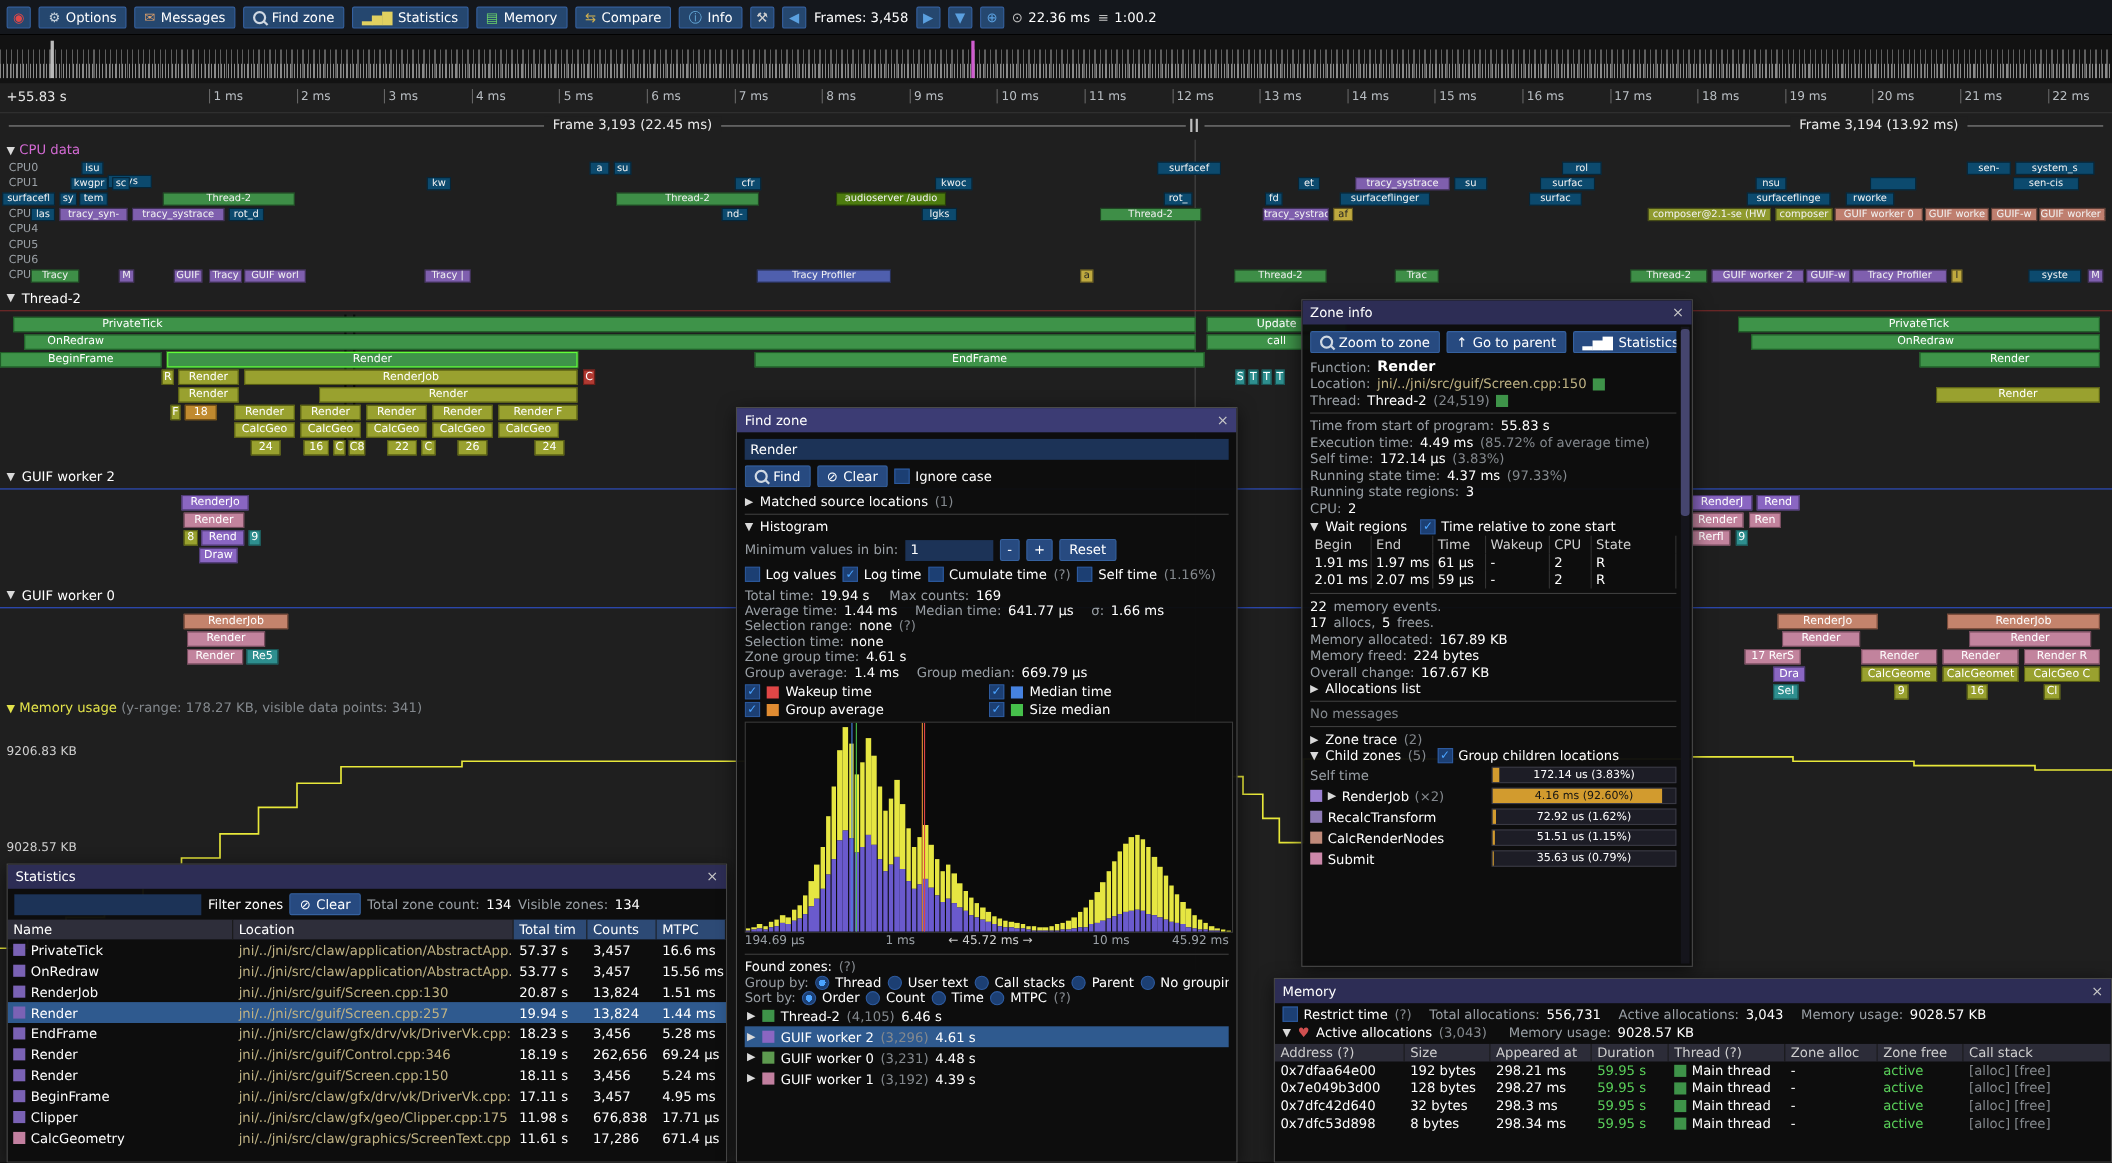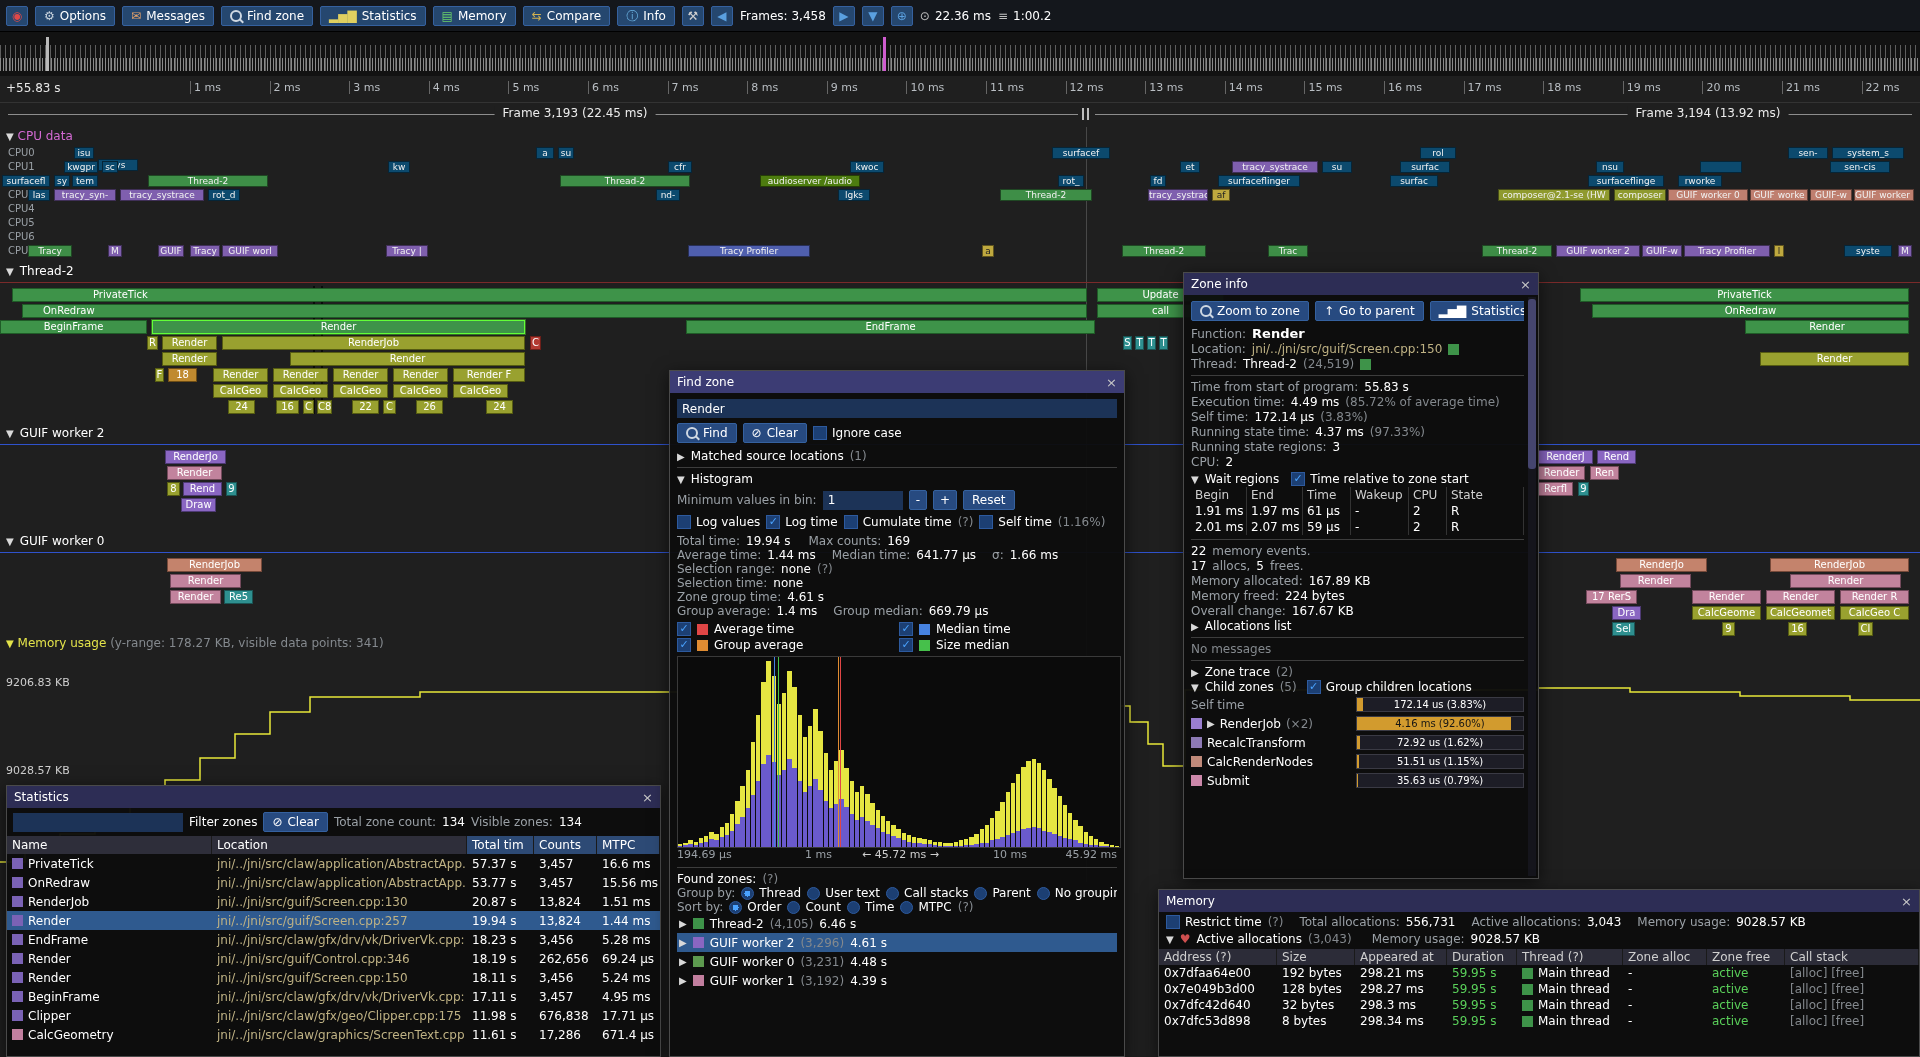--- a/index.html
+++ b/index.html
@@ -624,21 +624,21 @@
       <div class="row">
         <span class="lbl">Group average:</span>
           <span class="val">1.4 ms</span>
         <span class="lbl" style="margin-left:10px;">Group median:</span>
           <span class="val">669.79 μs</span>
       </div>
       <div id="fz-legend" style="display:grid;grid-template-columns:1fr 1fr;gap:2px 4px;margin:4px 0;">
           <div class="row">
             <span class="box ck"></span>
             <span class="sw" style="background: rgb(224, 70, 70);"></span>
-            <span>Average time</span>
+            <span>Wakeup time</span>
           </div>
           <div class="row">
             <span class="box ck"></span>
             <span class="sw" style="background: rgb(70, 130, 224);"></span>
             <span>Median time</span>
           </div>
           <div class="row">
             <span class="box ck"></span>
             <span class="sw" style="background: rgb(224, 140, 50);"></span>
             <span>Group average</span>

